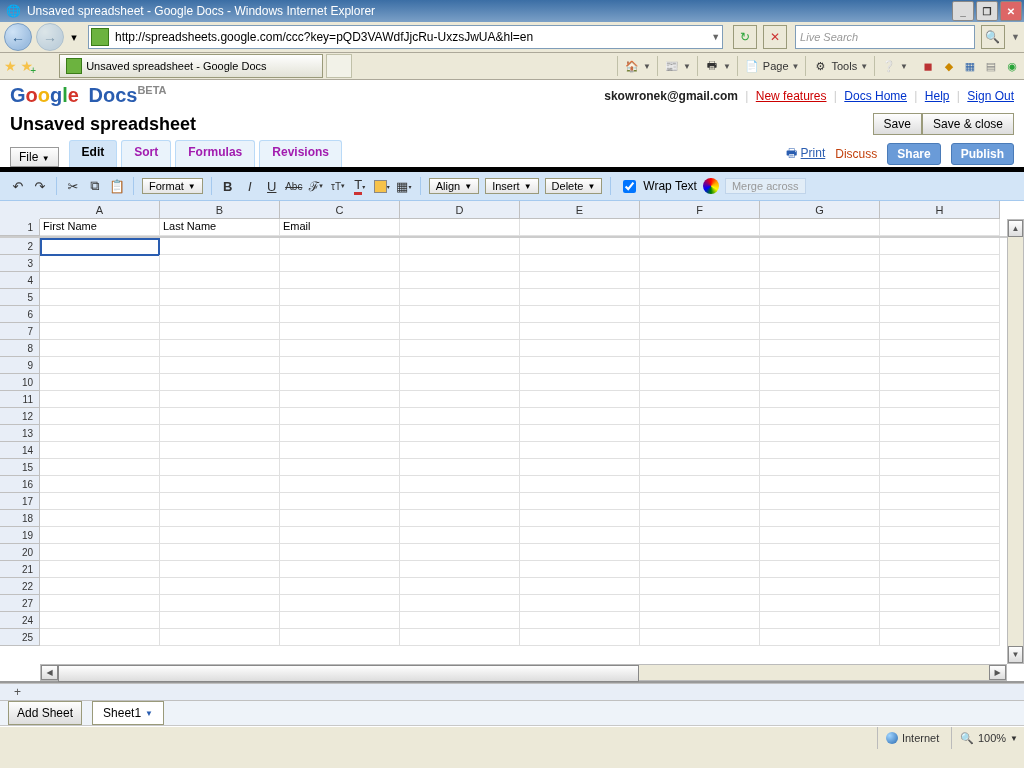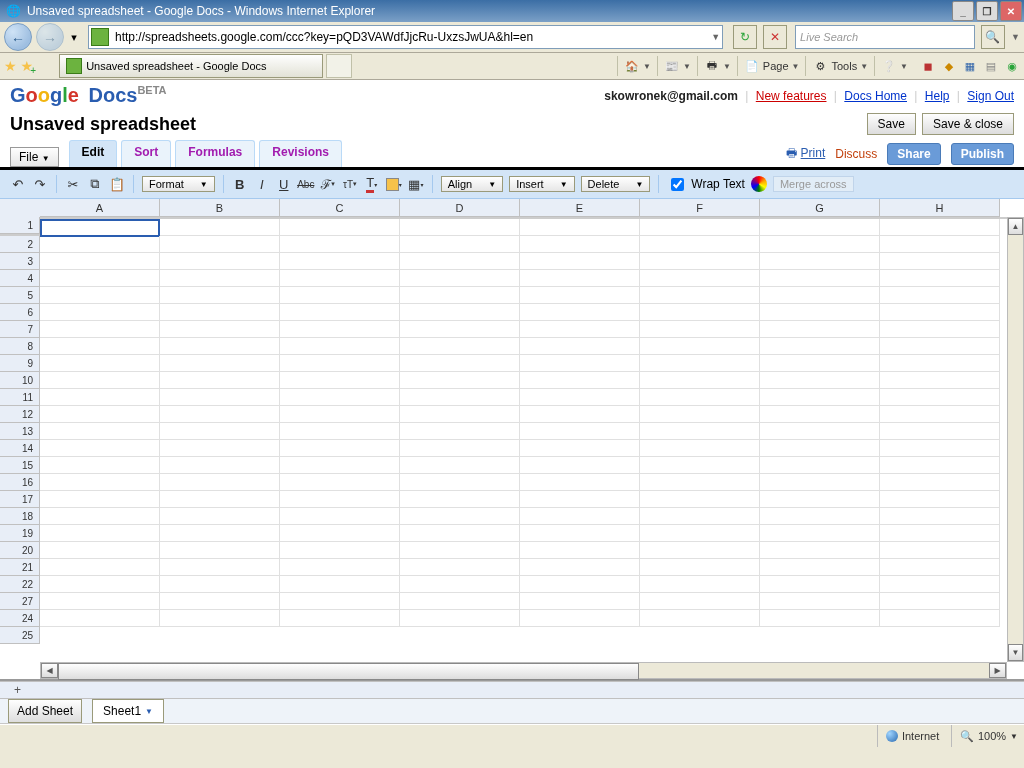--- a/index.html
+++ b/index.html
@@ -33,36 +33,36 @@
   .logo .g1{color:#2a5db0}.logo .g2{color:#d4352a}.logo .g3{color:#f2b50f}.logo .g4{color:#2a5db0}.logo .g5{color:#2aa43a}.logo .g6{color:#d4352a}
   .logo .docs{color:#2a5db0;font-weight:bold;margin-left:4px}
   .logo .beta{font-size:11px;color:#888;vertical-align:super}
   .acct{font-size:12px;color:#222}
   .acct a{color:#0033cc;text-decoration:underline}
   .acct .nf{color:#c00}
   .sep{color:#ccc;margin:0 4px}
   
   .titlerow{display:flex;align-items:center;justify-content:space-between;padding:6px 10px}
   .doctitle{font:bold 18px Arial}
-  .savebtns{display:flex;gap:6px}
+  .savebtns{display:flex;gap:0}
   .btn3d{border:1px solid #9a9a7a;background:linear-gradient(#fefefe,#ddd);padding:3px 10px;font-size:12px}
   
-  .tabstrip{display:flex;align-items:flex-end;border-bottom:3px solid #000000;padding:0 10px;height:26px;gap:4px}
+  .tabstrip{display:flex;align-items:flex-end;border-bottom:5px solid #000000;padding:0 10px;height:26px;gap:4px}
   .filemenu{border:1px solid #999;background:linear-gradient(#fefefe,#e6e6e6);padding:2px 8px;font-size:12px;margin-right:6px}
   .vtab{height:22px;border:1px solid #badaf7;border-bottom:none;border-radius:3px 3px 0 0;background:#eaf3fb;color:#a21caf;font:bold 12px Arial;padding:4px 12px 0 12px}
   .vtab.active{background:#d3e5f7;color:#000}
   .tabstrip-right{margin-left:auto;display:flex;align-items:center;gap:10px;font-size:12px;padding-bottom:2px}
   .printlnk{color:#2a5db0;text-decoration:underline}
   .disabled{color:#c2410c}
   .pillbtn{background:#6a9bd8;color:#fff;font-weight:bold;border:1px solid #4a7bb8;border-radius:3px;padding:3px 9px}
   
   .toolbar{height:28px;background:#d3e5f7;border-bottom:1px solid #a5c9ee;display:flex;align-items:center;gap:6px;padding:0 10px;font-size:12px}
   .tico{width:16px;height:16px;display:flex;align-items:center;justify-content:center;color:#333;font-size:13px}
   .tsep{width:1px;height:18px;background:#a5c9ee;margin:0 2px}
-  .tbtn{border:1px solid #9a9a7a;background:linear-gradient(#fff,#e6e6e6);padding:1px 6px;font-size:11px;display:flex;align-items:center;gap:16px}
+  .tbtn{border:1px solid #9a9a7a;background:linear-gradient(#fff,#e6e6e6);padding:1px 6px;font-size:11px;display:flex;align-items:center;gap:4px}
   .tbtn .car{font-size:8px}
   .chk{display:flex;align-items:center;gap:4px}
   .merge{color:#999}
   
   .gridwrap{position:relative;display:flex;height:480px;border-bottom:2px solid #999}
   .gridwrap .corner{width:40px;height:18px;background:#e8eef7;border-right:1px solid #c0c0c0;border-bottom:1px solid #c0c0c0;position:absolute;left:0;top:0}
   .colheads{position:absolute;left:40px;top:0;right:17px;height:18px;display:flex}
   .ch{width:120px;height:18px;background:#e8eef7;border-right:1px solid #c0c0c0;border-bottom:1px solid #c0c0c0;display:flex;align-items:center;justify-content:center;font-size:11px;color:#333;box-sizing:border-box}
   .rowheads{position:absolute;left:0;top:18px;width:40px;bottom:17px;overflow:hidden}
   .rh{height:17px;background:#e8eef7;border-right:1px solid #c0c0c0;border-bottom:1px solid #c0c0c0;display:flex;align-items:center;justify-content:flex-end;padding-right:6px;font-size:10px;color:#333;box-sizing:border-box}
@@ -303,20 +303,30 @@
         <div class="rh">18</div>
         <div class="rh">19</div>
         <div class="rh">20</div>
         <div class="rh">21</div>
         <div class="rh">22</div>
         <div class="rh">27</div>
         <div class="rh">24</div>
         <div class="rh">25</div>
       </div>
     <div class="cells" id="cells">
+        <div class="cellrow">
+          <div class="cell">First Name</div>
+          <div class="cell">Last Name</div>
+          <div class="cell">Email</div>
+          <div class="cell"></div>
+          <div class="cell"></div>
+          <div class="cell"></div>
+          <div class="cell"></div>
+          <div class="cell"></div>
+        </div>
         <div class="rowsep"></div>
         <div class="cellrow">
           <div class="cell active"></div>
           <div class="cell"></div>
           <div class="cell"></div>
           <div class="cell"></div>
           <div class="cell"></div>
           <div class="cell"></div>
           <div class="cell"></div>
           <div class="cell"></div>

